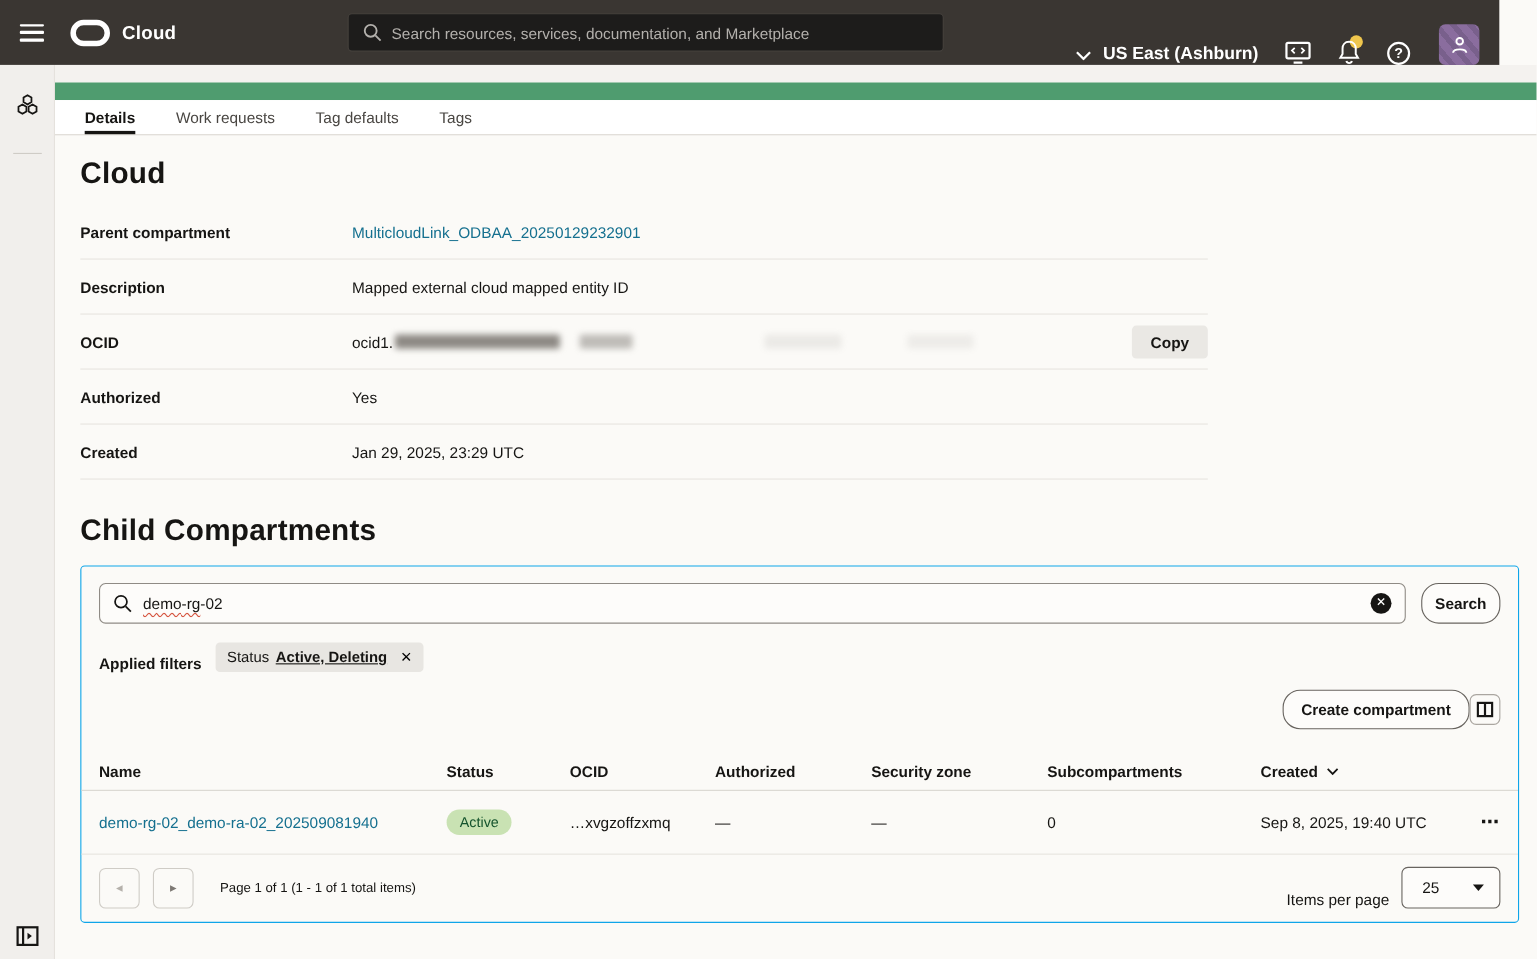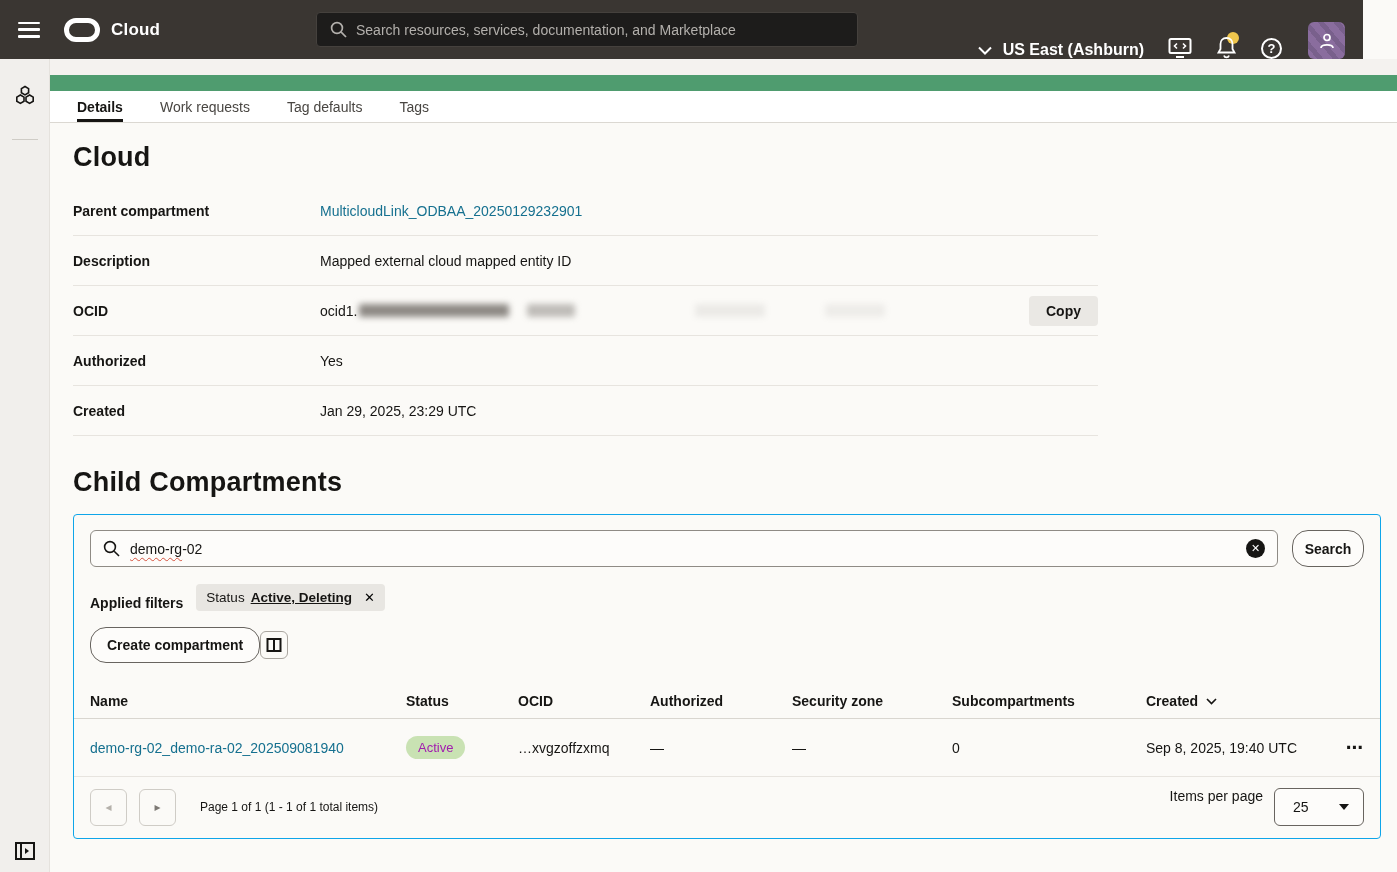--- a/index.html
+++ b/index.html
@@ -72,38 +72,38 @@
   .search-box .q-text { font-size:14px; margin-left:10px; color:#161513; }
   .squiggle { text-decoration:underline; text-decoration-style:wavy; text-decoration-color:#d5543f; text-decoration-thickness:1px; text-underline-offset:3px; }
   .clear-btn { margin-left:auto; width:19px; height:19px; border-radius:50%; background:#161513; color:#fff; border:none; font-size:11px; line-height:1; display:flex; align-items:center; justify-content:center; cursor:pointer; }
   .btn { background:#fdfcfa; border:1px solid #68645f; border-radius:16px; font-size:14px; font-weight:700; color:#161513; cursor:pointer; font-family:inherit; }
   .search-btn { width:72px; height:37px; flex:none; }
   .filters-row { display:flex; align-items:flex-end; margin-top:17px; gap:13px; }
   .filters-label { font-size:14px; font-weight:700; }
   .chip { display:flex; align-items:center; background:#e8e6e2; border-radius:4px; height:27px; padding:0 10px; font-size:13.5px; gap:6px; }
   .chip .chip-value { font-weight:700; text-decoration:underline; cursor:pointer; }
   .chip .chip-x { margin-left:6px; font-size:13px; cursor:pointer; border:none; background:none; font-family:inherit; }
-  .actions-row { display:flex; align-items:center; justify-content:flex-start; margin-top:16px; }
+  .actions-row { display:flex; align-items:center; justify-content:flex-end; margin-top:16px; }
   .create-btn { height:36px; padding:0 16px; }
   .col-btn { width:28px; height:28px; border:1px solid #aaa6a0; border-radius:6px; background:transparent; display:flex; align-items:center; justify-content:center; cursor:pointer; }
 
   .tbl { margin-top:21px; }
   .tbl-grid { display:grid; grid-template-columns:316px 112px 132px 142px 160px 194px 200px 1fr; align-items:center; padding:0 16px; }
   .tbl-head { height:35px; border-bottom:1px solid #d9d6d0; }
   .tbl-head .th { font-size:14px; font-weight:700; display:flex; align-items:center; gap:8px; }
   .tbl-row { height:58px; border-bottom:1px solid #e7e4df; font-size:14px; }
-  .pill { display:inline-block; background:#c9e2b3; color:#a21caf; border-radius:12px; padding:4px 12px; font-size:13px; }
+  .pill { display:inline-block; background:#c9e2b3; color:#14532d; border-radius:12px; padding:4px 12px; font-size:13px; }
   .row-dots { font-size:17px; font-weight:700; letter-spacing:1px; text-align:right; cursor:pointer; color:#161513; }
 
   .pager { display:flex; align-items:center; padding:11px 16px 12px; }
   .pg-btn { width:37px; height:37px; border:1px solid #cfccc6; border-radius:6px; background:transparent; font-size:12px; cursor:pointer; }
   .pg-prev { color:#b5b1ab; }
   .pg-next { color:#7d7974; margin-left:12px; }
   .pg-text { font-size:12px; margin-left:24px; }
-  .pg-right { margin-left:auto; display:flex; align-items:flex-start; gap:11px; }
+  .pg-right { margin-left:auto; display:flex; align-items:flex-end; gap:11px; }
   .ipp-label { font-size:14px; }
   .ipp-select { width:90px; height:38px; border:1px solid #68645f; border-radius:6px; background:#fdfcfa; display:flex; align-items:center; padding:0 14px 0 18px; font-size:14px; cursor:pointer; justify-content:space-between; }
   .tri-down { width:0; height:0; border-left:5px solid transparent; border-right:5px solid transparent; border-top:6px solid #161513; }
 </style>
 </head>
 <body>
 
 <header class="topbar">
   <div class="hamburger">
       <span></span>

